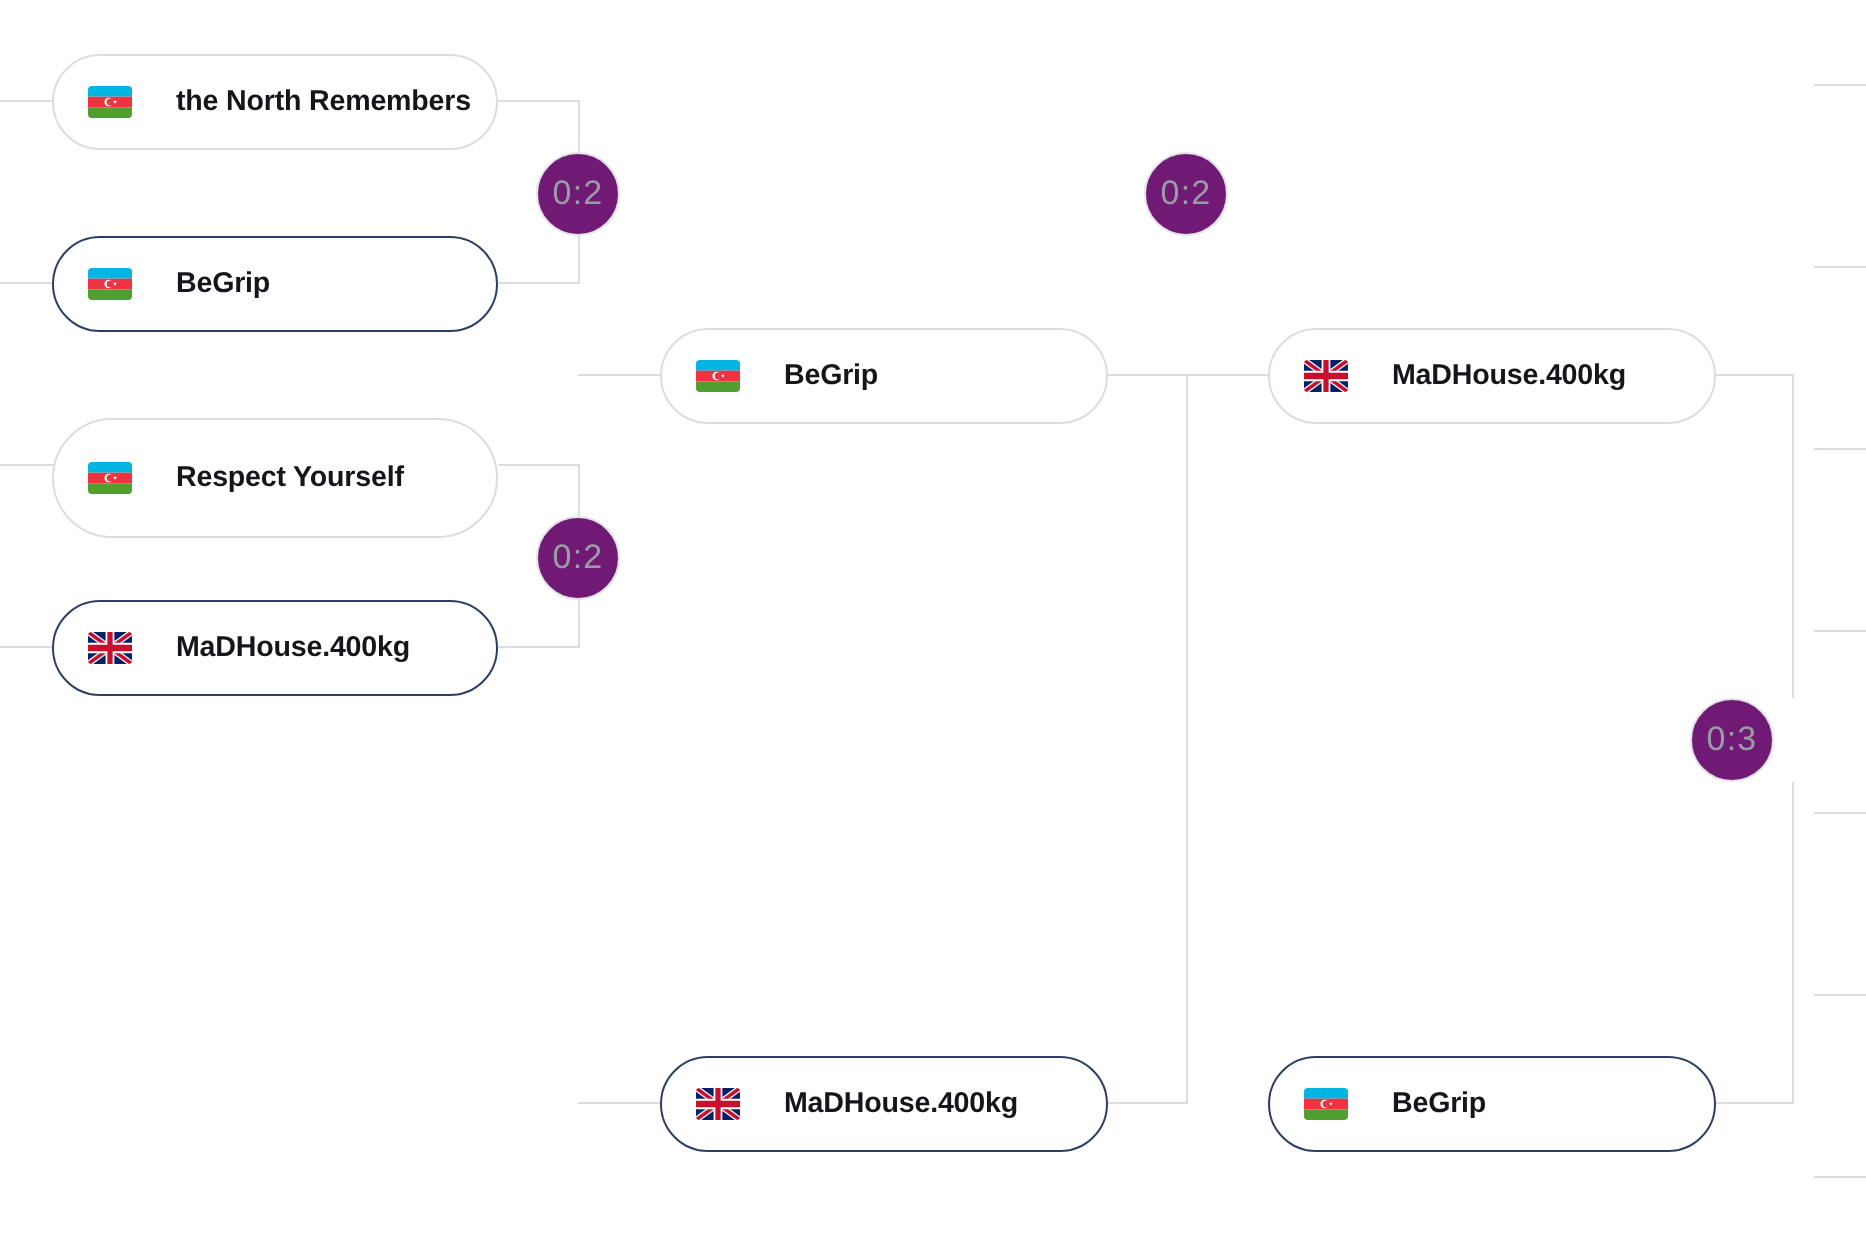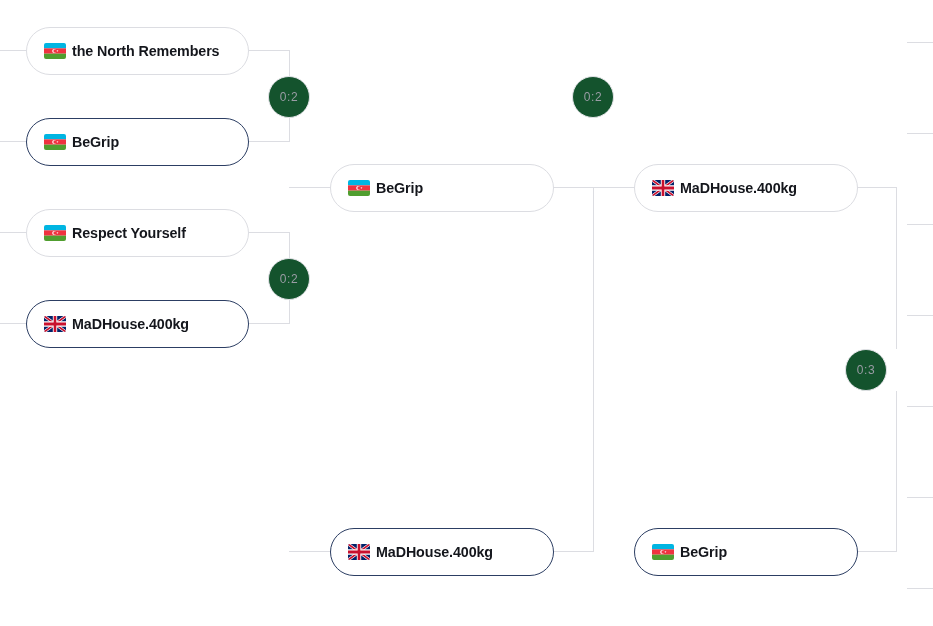--- a/index.html
+++ b/index.html
@@ -41,47 +41,47 @@
   }
   .card.winner {
     border: 1.6px solid #2c3e63;
   }
   .card-label {
     font-size: 14.3px;
     font-weight: bold;
     color: #14161c;
     letter-spacing: -0.1px;
     white-space: nowrap;
-    margin-left: 6px;
+    margin-left: 22px;
   }
 
   
   .flag {
     width: 22px;
     height: 16px;
     flex: 0 0 auto;
     border-radius: 2px;
     overflow: hidden;
     position: relative;
     display: block;
   }
   .flag svg { display: block; width: 22px; height: 16px; }
 
   
   .score {
     position: absolute;
     width: 42px;
     height: 42px;
     border-radius: 50%;
-    background: #14532d;
+    background: #701a75;
     border: 1px solid #e2e3e7;
     display: flex;
     align-items: center;
     justify-content: center;
-    font-size: 12px;
+    font-size: 17px;
     color: #9a9ca5;
     letter-spacing: 0.6px;
     z-index: 4;
     box-sizing: border-box;
     text-align: right;
   }
 </style>
 </head>
 <body>
 
@@ -145,21 +145,21 @@
         <rect y="5.33" width="22" height="5.34" fill="#ef3340"></rect>
         <rect y="10.67" width="22" height="5.33" fill="#509e2f"></rect>
         <circle cx="10.3" cy="8" r="2.1" fill="#fff"></circle>
         <circle cx="11.1" cy="8" r="1.75" fill="#ef3340"></circle>
         <path d="M13.5 6.9l.28.62.67.06-.51.45.15.66-.59-.35-.59.35.15-.66-.51-.45.67-.06z" fill="#fff"></path>
       </svg>
     </span>
     <span class="card-label">BeGrip</span>
   </div>
 
-  <div class="card" style="left:26px; top:209px; width:223px; height:48px;">
+  <div class="card" style="left:26px; top:209px; width:223px; height:60px;">
     <span class="flag">
       <svg viewBox="0 0 22 16" xmlns="http://www.w3.org/2000/svg">
         <rect width="22" height="5.33" fill="#00b5e2"></rect>
         <rect y="5.33" width="22" height="5.34" fill="#ef3340"></rect>
         <rect y="10.67" width="22" height="5.33" fill="#509e2f"></rect>
         <circle cx="10.3" cy="8" r="2.1" fill="#fff"></circle>
         <circle cx="11.1" cy="8" r="1.75" fill="#ef3340"></circle>
         <path d="M13.5 6.9l.28.62.67.06-.51.45.15.66-.59-.35-.59.35.15-.66-.51-.45.67-.06z" fill="#fff"></path>
       </svg>
     </span>

